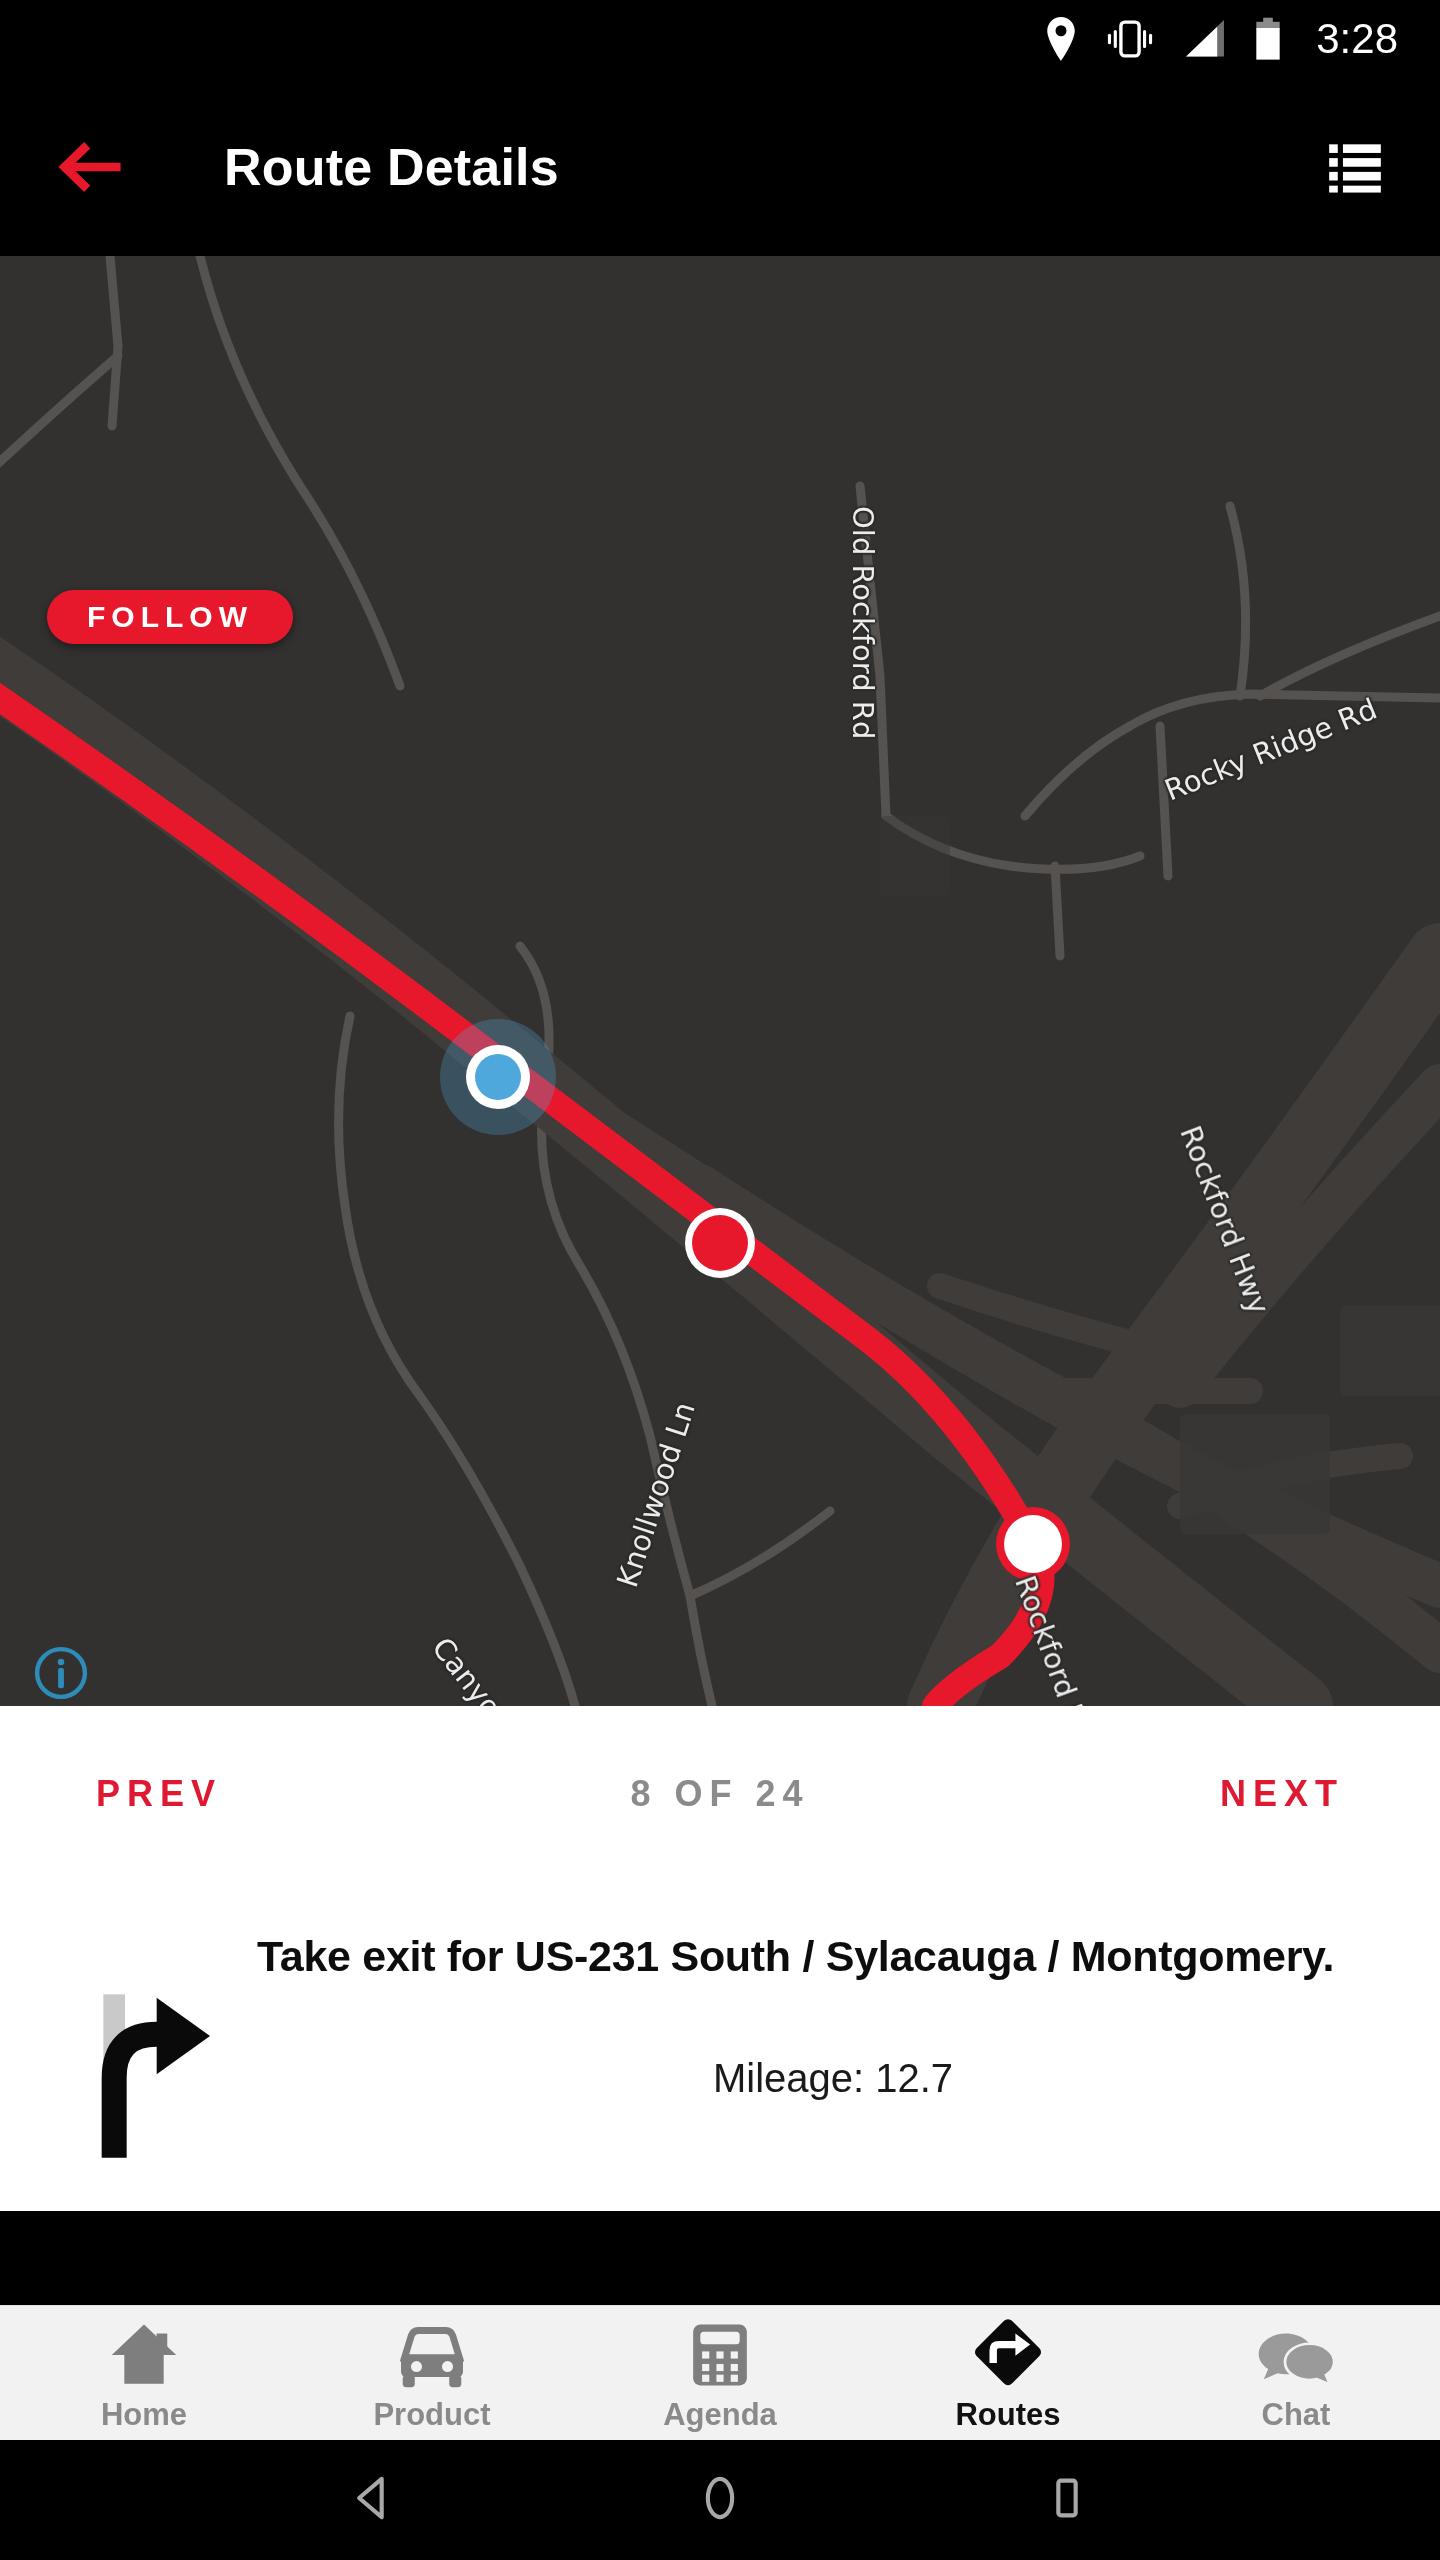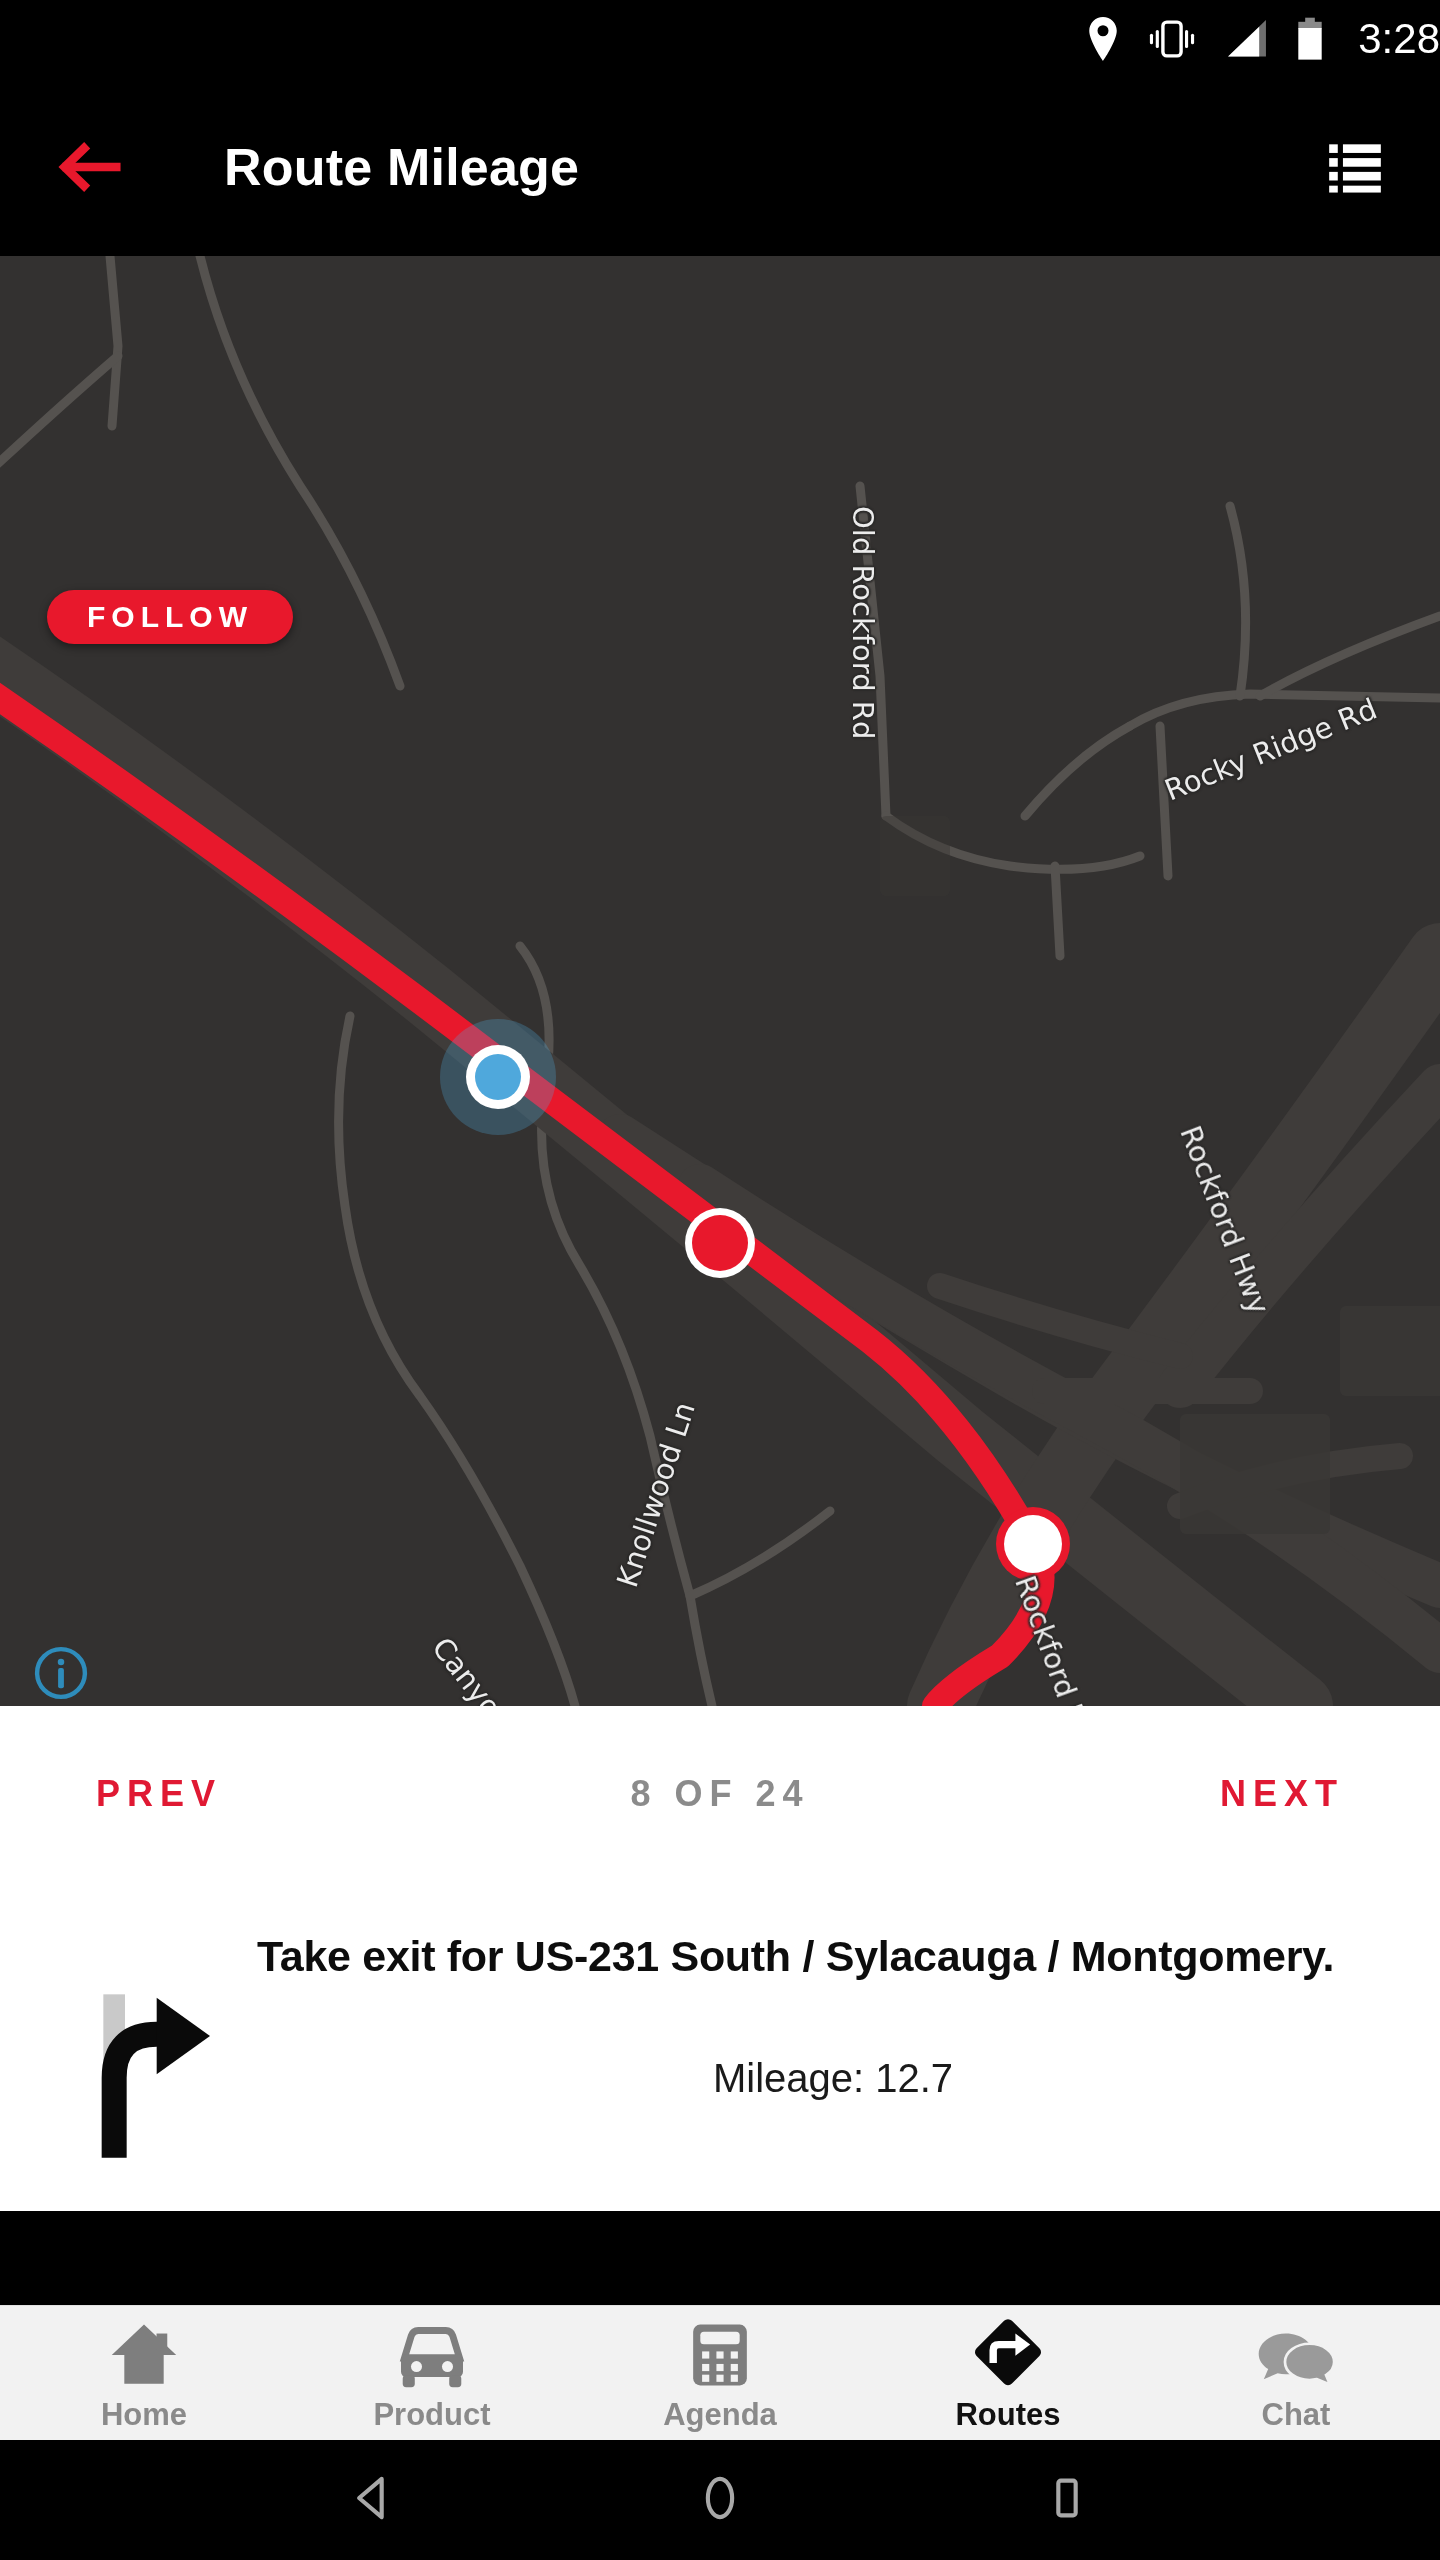--- a/index.html
+++ b/index.html
@@ -6,21 +6,21 @@
   html,body{ background:#000; }
   body{
     width:1440px; height:2560px;
     font-family:"Liberation Sans", sans-serif;
     overflow:hidden; position:relative;
   }
 
   
   .status-bar{
     height:78px; background:#000; display:flex; align-items:center;
-    justify-content:flex-end; gap:26px;
+    justify-content:flex-end; padding-right:42px; gap:26px;
   }
   .status-bar .ico{ display:flex; align-items:center; }
   .status-time{
     color:#fff; font-size:42px; font-weight:400; letter-spacing:0px;
     margin-left:8px; line-height:1;
   }
 
   
   .app-bar{
     height:178px; background:#000; display:flex; align-items:center;
@@ -152,21 +152,21 @@
   <span class="status-time">3:28</span>
 </div>
 
 <div class="app-bar">
   <span class="back-btn">
     <svg width="70" height="58" viewBox="0 0 48 40">
       <path d="M3 20h40" stroke="#E8182C" stroke-width="6" stroke-linecap="butt"></path>
       <path d="M20 5L4.5 20 20 35" stroke="#E8182C" stroke-width="6" fill="none" stroke-linecap="butt" stroke-linejoin="miter"></path>
     </svg>
   </span>
-  <span class="app-title">Route Mileage</span>
+  <span class="app-title">Route Details</span>
   <span class="list-btn">
     <svg width="62" height="62" viewBox="0 0 36 36">
       <rect x="3" y="6" width="5" height="5" fill="#fff"></rect>
         <rect x="11" y="6" width="22" height="5" fill="#fff"></rect>
       <rect x="3" y="14" width="5" height="5" fill="#fff"></rect>
         <rect x="11" y="14" width="22" height="5" fill="#fff"></rect>
       <rect x="3" y="22" width="5" height="5" fill="#fff"></rect>
         <rect x="11" y="22" width="22" height="5" fill="#fff"></rect>
       <rect x="3" y="30" width="5" height="4" fill="#fff"></rect>
         <rect x="11" y="30" width="22" height="4" fill="#fff"></rect>

